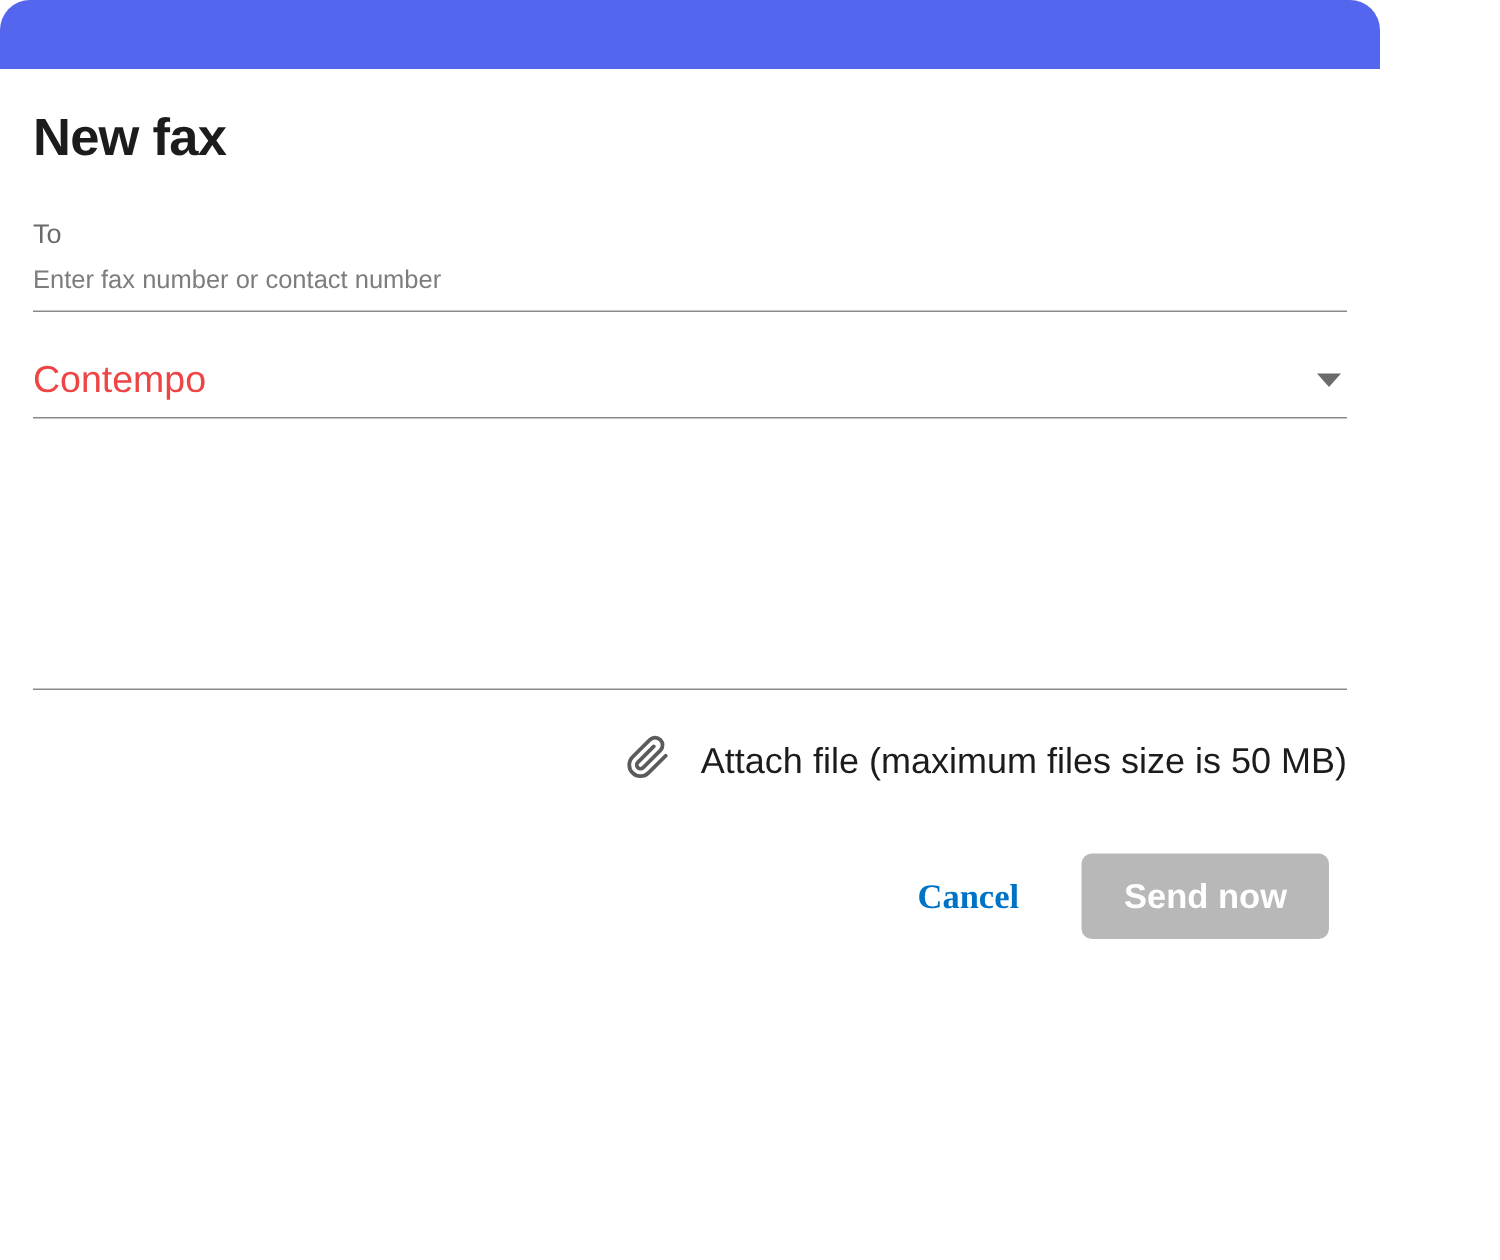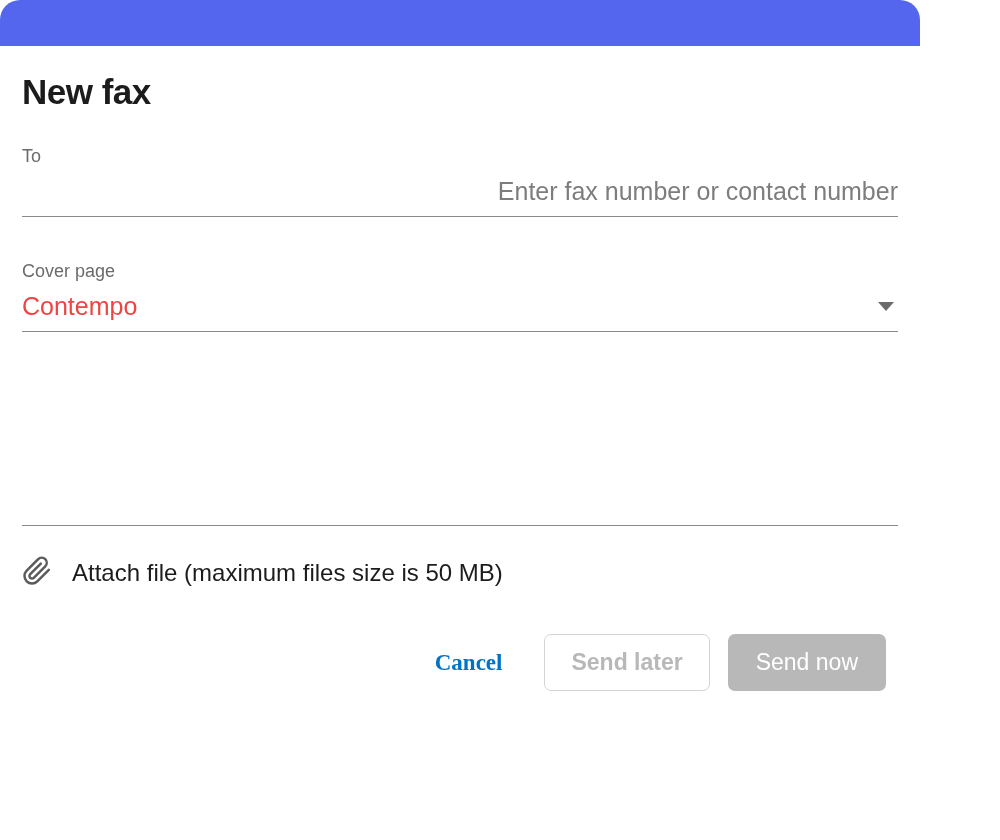--- a/index.html
+++ b/index.html
@@ -35,40 +35,39 @@
       flex-direction: column;
     }
     .title {
       font-size: 35px;
       font-weight: 700;
       color: #1c1c1c;
       margin-bottom: 34px;
       letter-spacing: -0.5px;
     }
     .field-group {
-      margin-bottom: 44px;
+      margin-bottom: 31px;
     }
     .field-label {
       font-size: 18px;
       color: #6b6b6b;
       font-weight: 500;
       margin-bottom: 10px;
     }
     .field-input-row {
       border-bottom: 1px solid #8a8a8a;
       padding-bottom: 10px;
     }
     .text-input {
       width: 100%;
       border: none;
       outline: none;
-      font-size: 25px;
+      font-size: 17px;
       color: #a16207;
       background: transparent;
-      text-align: right;
     }
     .text-input::placeholder {
       color: #7d7d7d;
     }
     .select-row {
       display: flex;
       align-items: center;
       justify-content: space-between;
       border-bottom: 1px solid #8a8a8a;
       padding-bottom: 10px;
@@ -90,20 +89,21 @@
       height: 150px;
       border-bottom: 1px solid #8a8a8a;
       margin-bottom: 30px;
     }
     .attach-row {
       display: flex;
       align-items: center;
       gap: 20px;
       margin-bottom: 44px;
       cursor: pointer;
+      justify-content: flex-end;
     }
     .attach-icon {
       color: #5b5b5b;
       flex-shrink: 0;
     }
     .attach-label {
       font-size: 24px;
       color: #1c1c1c;
       font-weight: 500;
     }
@@ -129,21 +129,21 @@
       font-weight: 600;
       color: #b8b8b8;
       background: #ffffff;
       border: 1.5px solid #d4d4d4;
       border-radius: 7px;
       padding: 14px 26px;
       cursor: pointer;
     }
     .btn-primary {
       font-size: 23px;
-      font-weight: 400;
+      font-weight: 700;
       color: #ffffff;
       background: #b8b8b8;
       border: none;
       border-radius: 7px;
       padding: 15px 28px;
       cursor: pointer;
     }
   </style>
 </head>
 <body>
@@ -154,21 +154,20 @@
     <h1 class="title">New fax</h1>
 
     <div class="field-group">
       <div class="field-label">To</div>
       <div class="field-input-row">
         <input type="text" class="text-input" placeholder="Enter fax number or contact number" style="">
       </div>
     </div>
 
     <div class="field-group">
-      <div class="field-label">Cover page</div>
       <div class="select-row">
         <span class="select-value">Contempo</span>
         <span class="caret"></span>
       </div>
     </div>
 
     <div>
       <div class="note-area"></div>
     </div>
 
@@ -176,17 +175,16 @@
       <span class="attach-icon">
         <svg width="30" height="30" viewBox="0 0 24 24" fill="none" stroke="currentColor" stroke-width="2" stroke-linecap="round" stroke-linejoin="round">
           <path d="M21.44 11.05l-9.19 9.19a6 6 0 0 1-8.49-8.49l9.19-9.19a4 4 0 0 1 5.66 5.66l-9.2 9.19a2 2 0 0 1-2.83-2.83l8.49-8.48"></path>
         </svg>
       </span>
       <span class="attach-label">Attach file (maximum files size is 50 MB)</span>
     </div>
 
     <div class="footer">
       <button class="btn-cancel">Cancel</button>
-      <button class="btn-outline">Send later</button>
       <button class="btn-primary">Send now</button>
     </div>
   </div>
 </div>
 
 </body></html>

